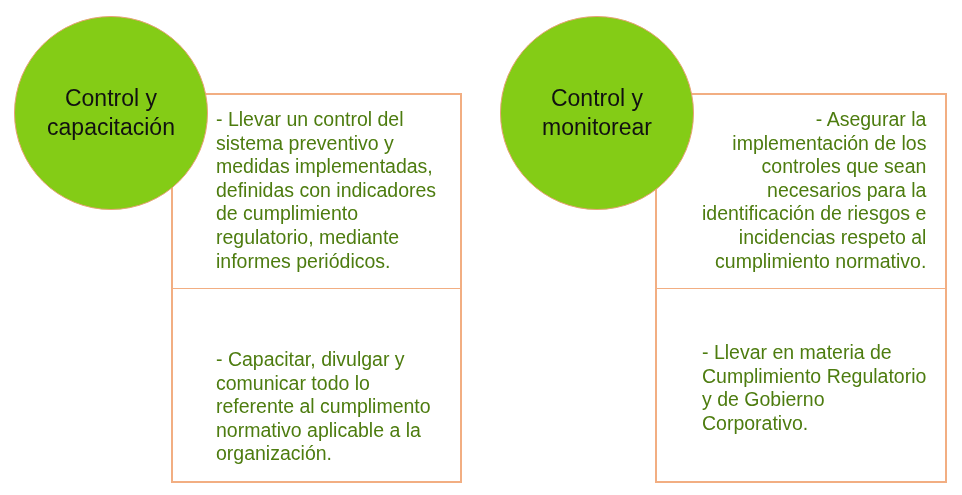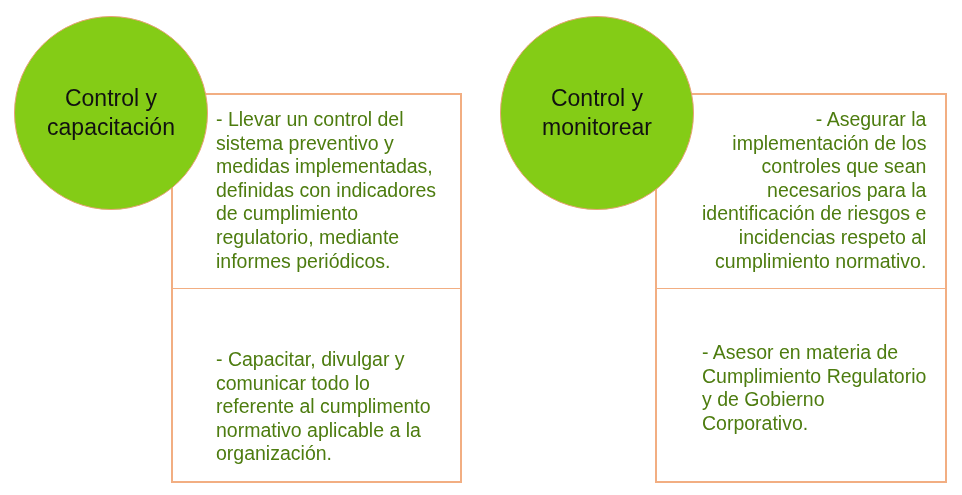--- a/index.html
+++ b/index.html
@@ -85,21 +85,21 @@
   <div class="box box-top" style="left:655px; top:93px; width:292px; height:196px;"></div>
   <div class="box box-bottom" style="left:655px; top:288px; width:292px; height:195px;"></div>
 
   <div class="box-text" style="left:702px; top:108px;text-align:right;">- Asegurar la
 implementación de los
 controles que sean
 necesarios para la
 identificación de riesgos e
 incidencias respeto al
 cumplimiento normativo.</div>
-  <div class="box-text" style="left:702px; top:341px;">- Asesor en materia de
+  <div class="box-text" style="left:702px; top:341px;">- Llevar en materia de
 Cumplimiento Regulatorio
 y de Gobierno
 Corporativo.</div>
 
   <div class="circle" style="left:500px; top:16px;">
     <div class="circle-text">Control y
 monitorear</div>
   </div>
 </div>
 

